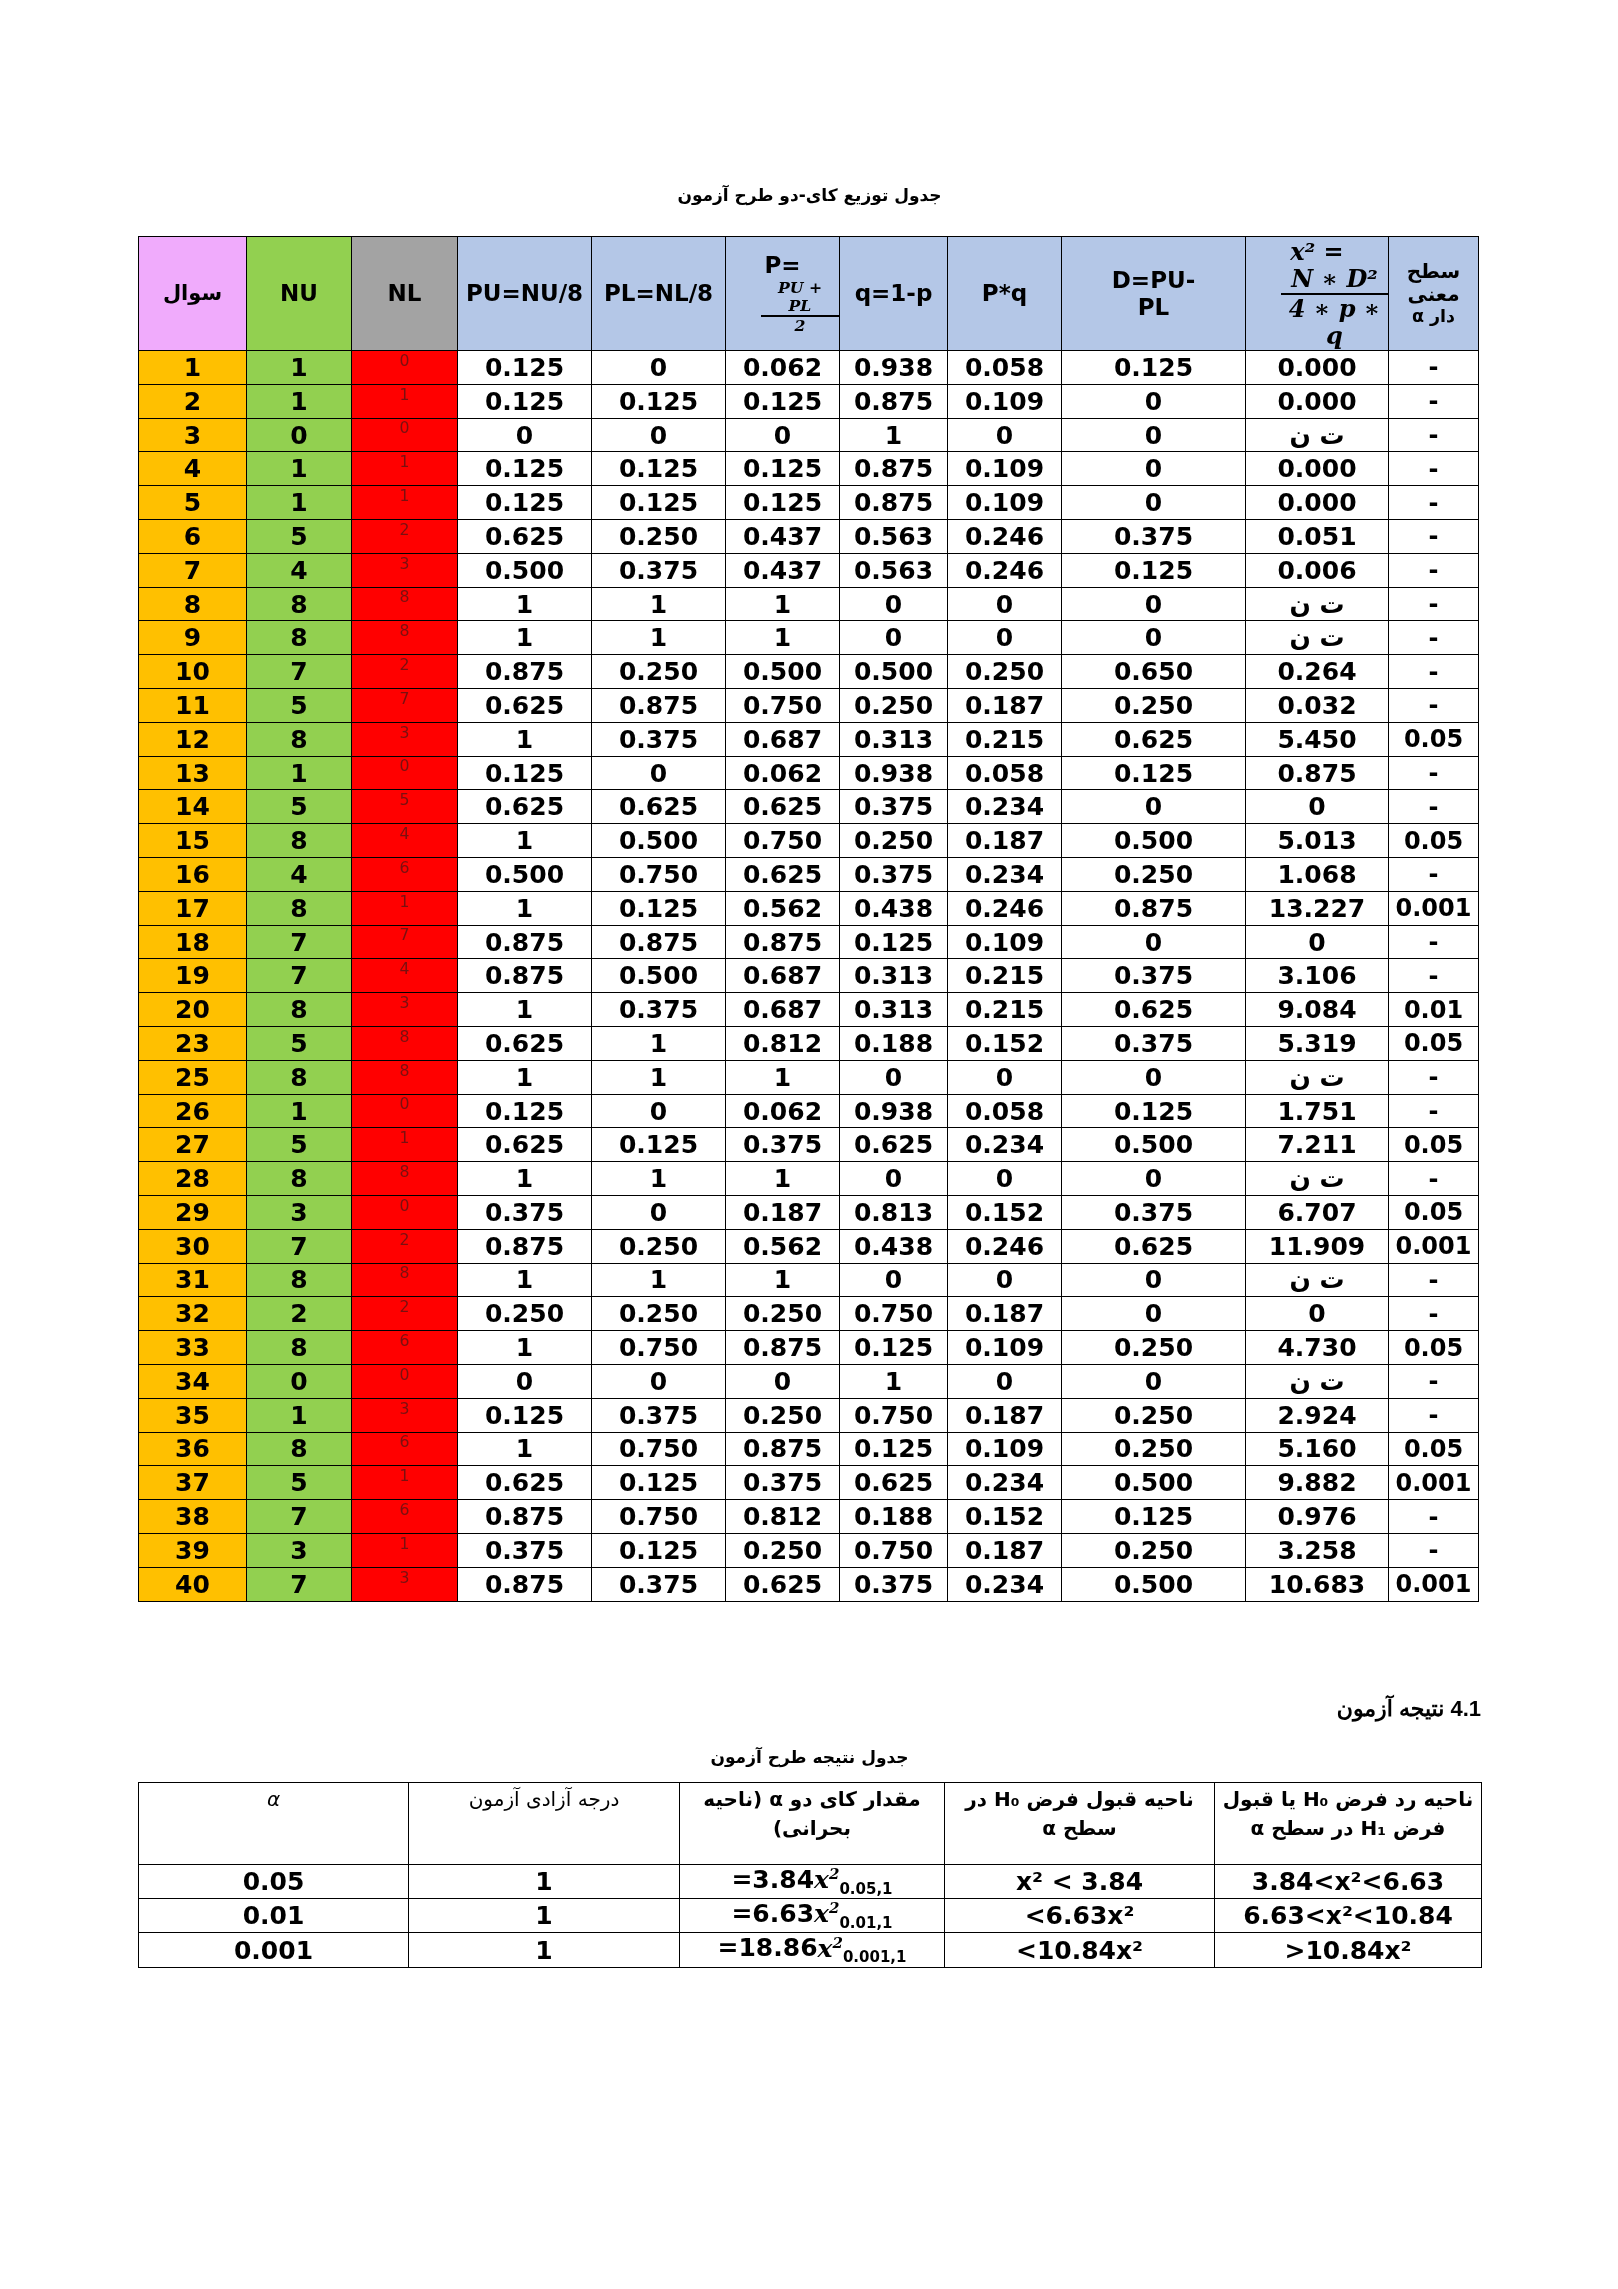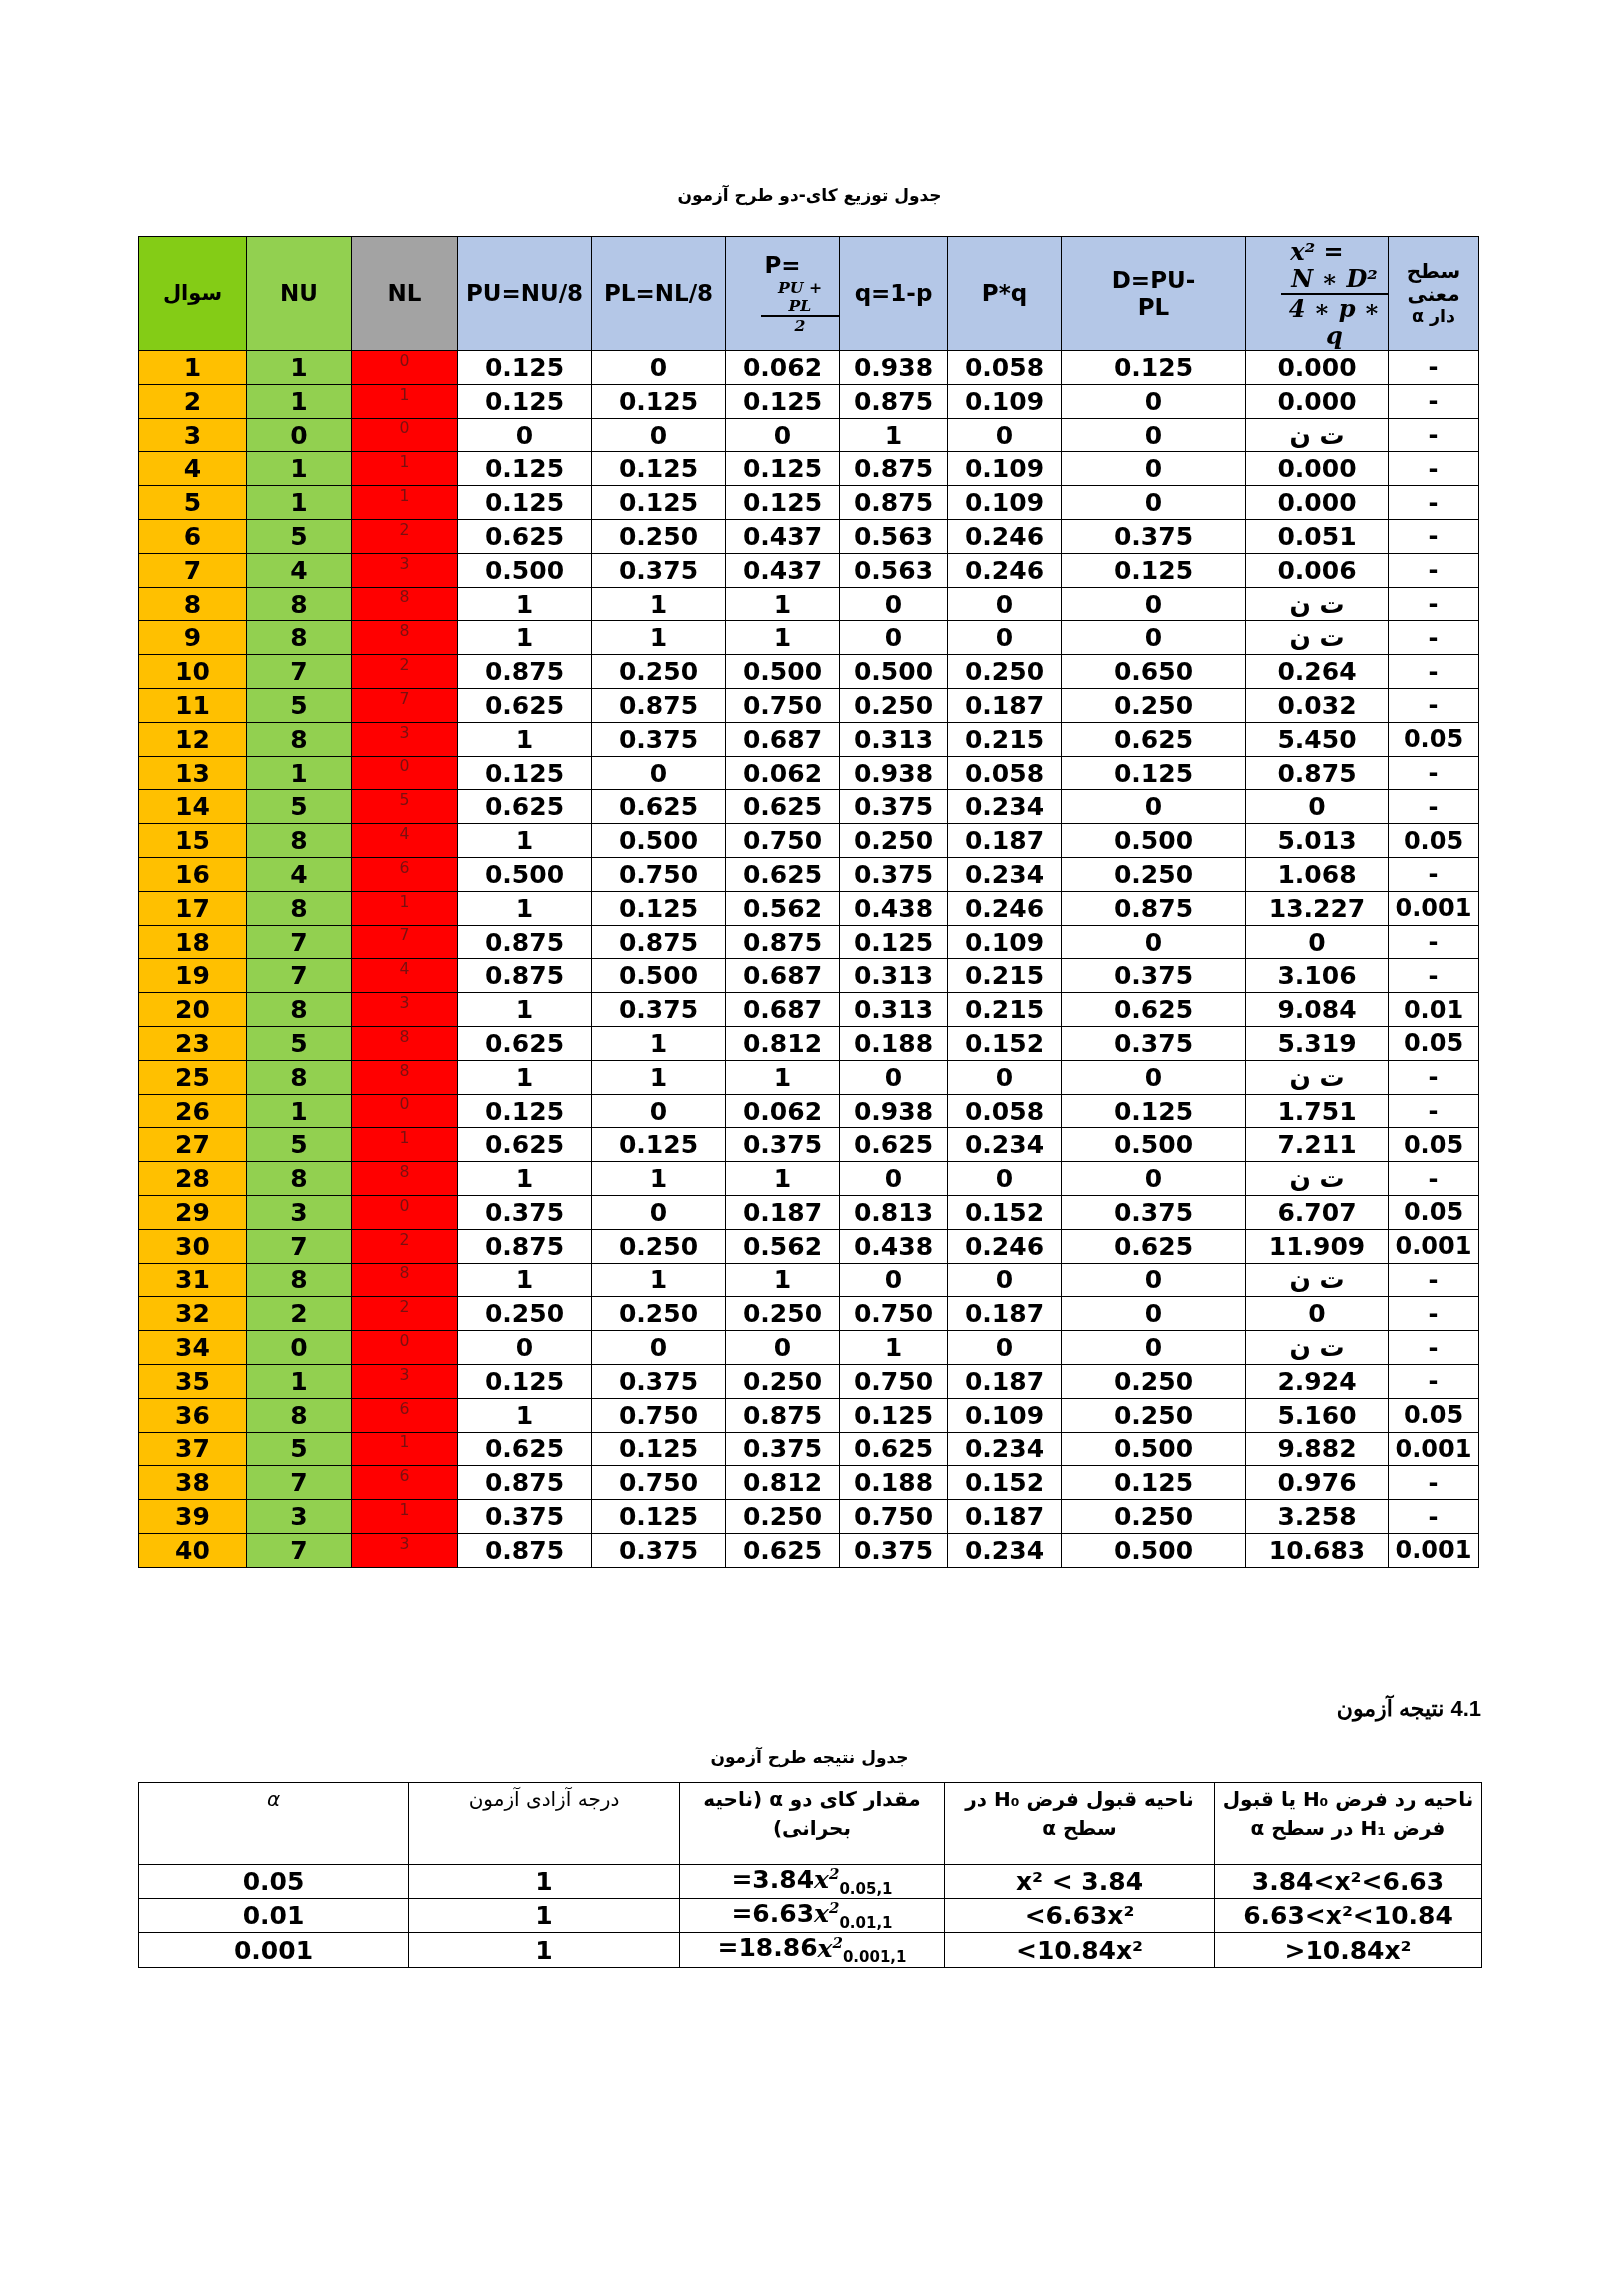--- a/index.html
+++ b/index.html
@@ -6,21 +6,21 @@
   body { width:1619px; height:2290px; position:relative; font-family:"DejaVu Sans", sans-serif; color:#000; }
   .title { position:absolute; left:0; width:1619px; text-align:center; font-weight:bold; font-size:17px; font-family:"DejaVu Sans", sans-serif; direction:rtl; }
   #t1-title { top:185px; }
   #t2-title { top:1747px; }
   #section-heading { position:absolute; top:1696px; right:138px; font-size:22px; font-weight:bold; direction:rtl; font-family:"Liberation Sans", sans-serif; }
 
   table { border-collapse:collapse; position:absolute; table-layout:fixed; }
   #t1 { left:138px; top:236px; width:1341px; }
   #t1 td, #t1 th { border:1.8px solid #000; text-align:center; padding:0; font-weight:bold; }
   #t1 th { height:106px; background:#b4c7e7; font-size:23px; font-family:"DejaVu Sans", sans-serif; line-height:1.15; }
-  #t1 th.c-q { background:#84cc16; }
+  #t1 th.c-q { background:#f0abfc; }
   #t1 th.c-nu { background:#92d050; }
   #t1 th.c-nl { background:#a3a3a3; }
   #t1 td { height:31px; font-size:25px; font-family:"DejaVu Sans", sans-serif; line-height:1; }
   #t1 td.c-q { background:#ffc000; }
   #t1 td.c-nu { background:#92d050; }
   #t1 td.c-nl { background:#ff0000; color:#7a1010; font-size:15.7px; font-weight:normal; vertical-align:top; padding-top:1.8px; }
   #t1 td.c-sig { font-size:24px; }
   .frac { display:inline-block; vertical-align:middle; text-align:center; font-family:"DejaVu Serif", serif; font-style:italic;margin-left:35px; }
   .frac .num { display:block; border-bottom:2.8px solid #000; padding:0 3.7px; }
   .frac .den { display:block; }
@@ -461,20 +461,33 @@
         <td>0.250</td>
         <td>0.250</td>
         <td>0.250</td>
         <td>0.750</td>
         <td>0.187</td>
         <td>0</td>
         <td>0</td>
         <td class="c-sig">-</td>
       </tr>
       <tr>
+        <td class="c-q">33</td>
+        <td class="c-nu">8</td>
+        <td class="c-nl">6</td>
+        <td>1</td>
+        <td>0.750</td>
+        <td>0.875</td>
+        <td>0.125</td>
+        <td>0.109</td>
+        <td>0.250</td>
+        <td>4.730</td>
+        <td class="c-sig">0.05</td>
+      </tr>
+      <tr>
         <td class="c-q">34</td>
         <td class="c-nu">0</td>
         <td class="c-nl">0</td>
         <td>0</td>
         <td>0</td>
         <td>0</td>
         <td>1</td>
         <td>0</td>
         <td>0</td>
         <td style="direction: rtl;">ت ن</td>

